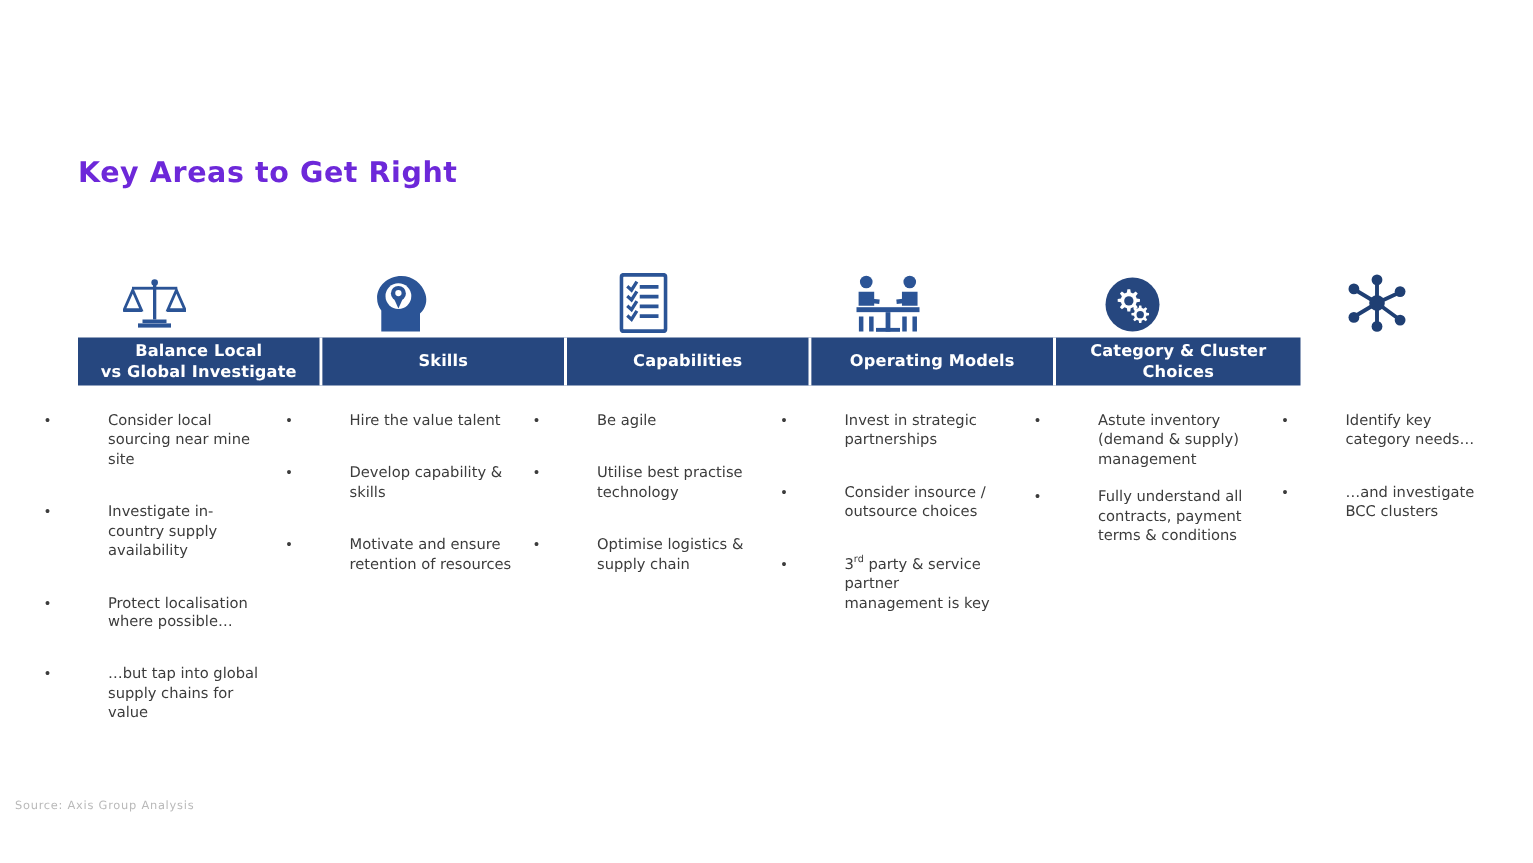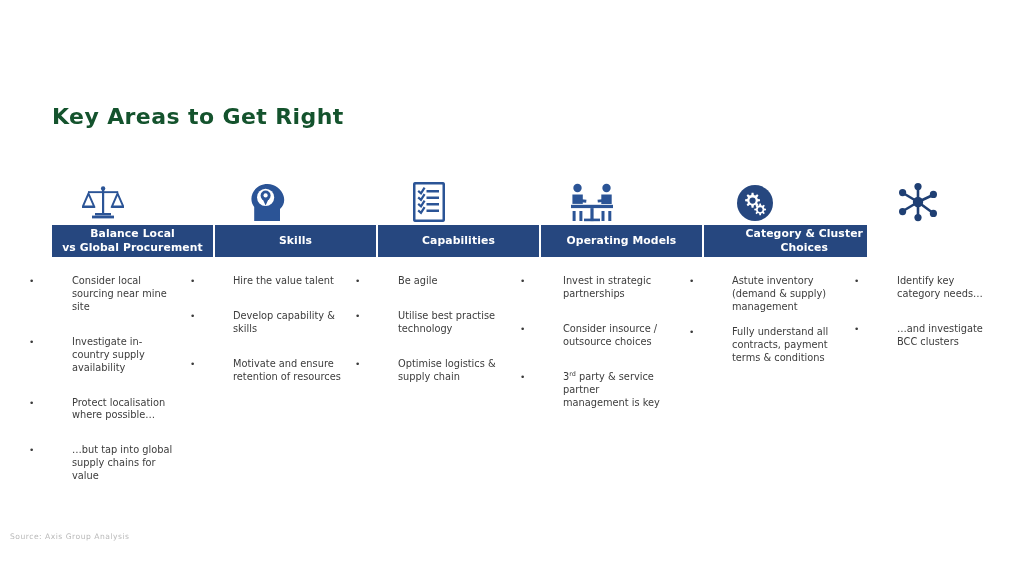--- a/index.html
+++ b/index.html
@@ -21,24 +21,24 @@
     position: absolute;
     inset: 0;
     background: #ffffff;
   }
 
   
   .slide-title {
     position: absolute;
     left: 52px;
     top: 104px;
-    font-size: 22px;
+    font-size: 19px;
     font-weight: bold;
     letter-spacing: 0.4px;
-    color: #14532d;
+    color: #6d28d9;
     font-family: "DejaVu Sans", sans-serif;
   }
 
   
   .board {
     position: absolute;
     left: 21px;
     top: 176px;
     width: 978px;
   }
@@ -74,21 +74,21 @@
     text-align: center;
     height: 32px;
     display: flex;
     align-items: center;
     justify-content: center;
     box-sizing: border-box;
     border-right: 2px solid #ffffff;
     padding: 0 4px;
     letter-spacing: 0.1px;
   }
-  .header-cell:last-child { border-right: none; justify-content: flex-end; }
+  .header-cell:last-child { border-right: none; }
 
   .body-row {
     display: flex;
     width: 100%;
     margin-top: 18px;
   }
   .body-cell {
     width: 163px;
     box-sizing: border-box;
     padding-right: 6px;
@@ -242,21 +242,21 @@
           </g>
         </svg>
       </div>
 
     </div>
 
     <div class="header-row">
       <div class="header-cell">
         <span>
           <span>Balance Local</span><br>
-          <span>vs Global Procurement</span>
+          <span>vs Global Investigate</span>
         </span>
       </div>
       <div class="header-cell">
         <span>Skills</span>
       </div>
       <div class="header-cell">
         <span>Capabilities</span>
       </div>
       <div class="header-cell">
         <span>Operating Models</span>

